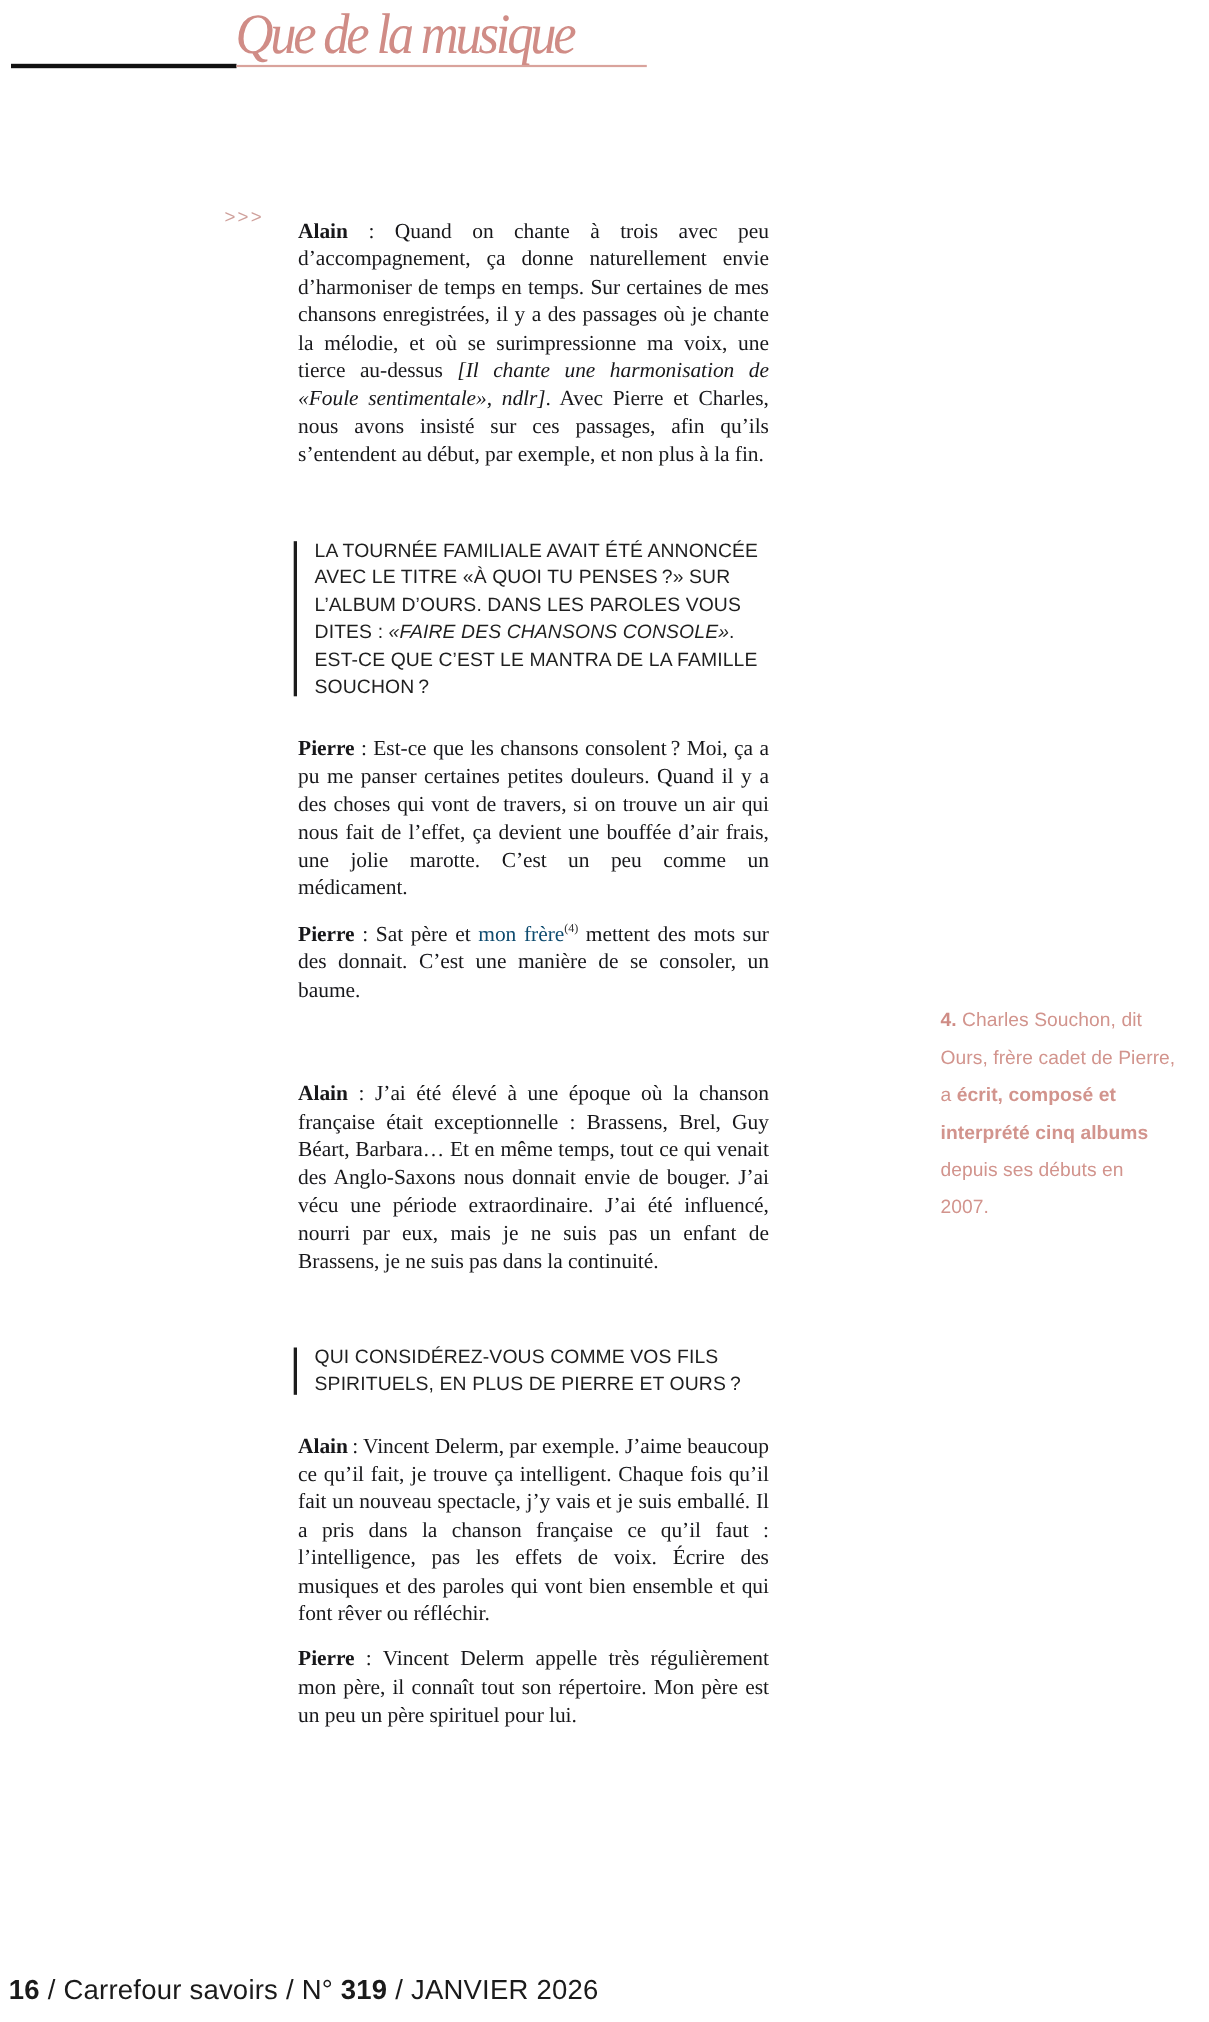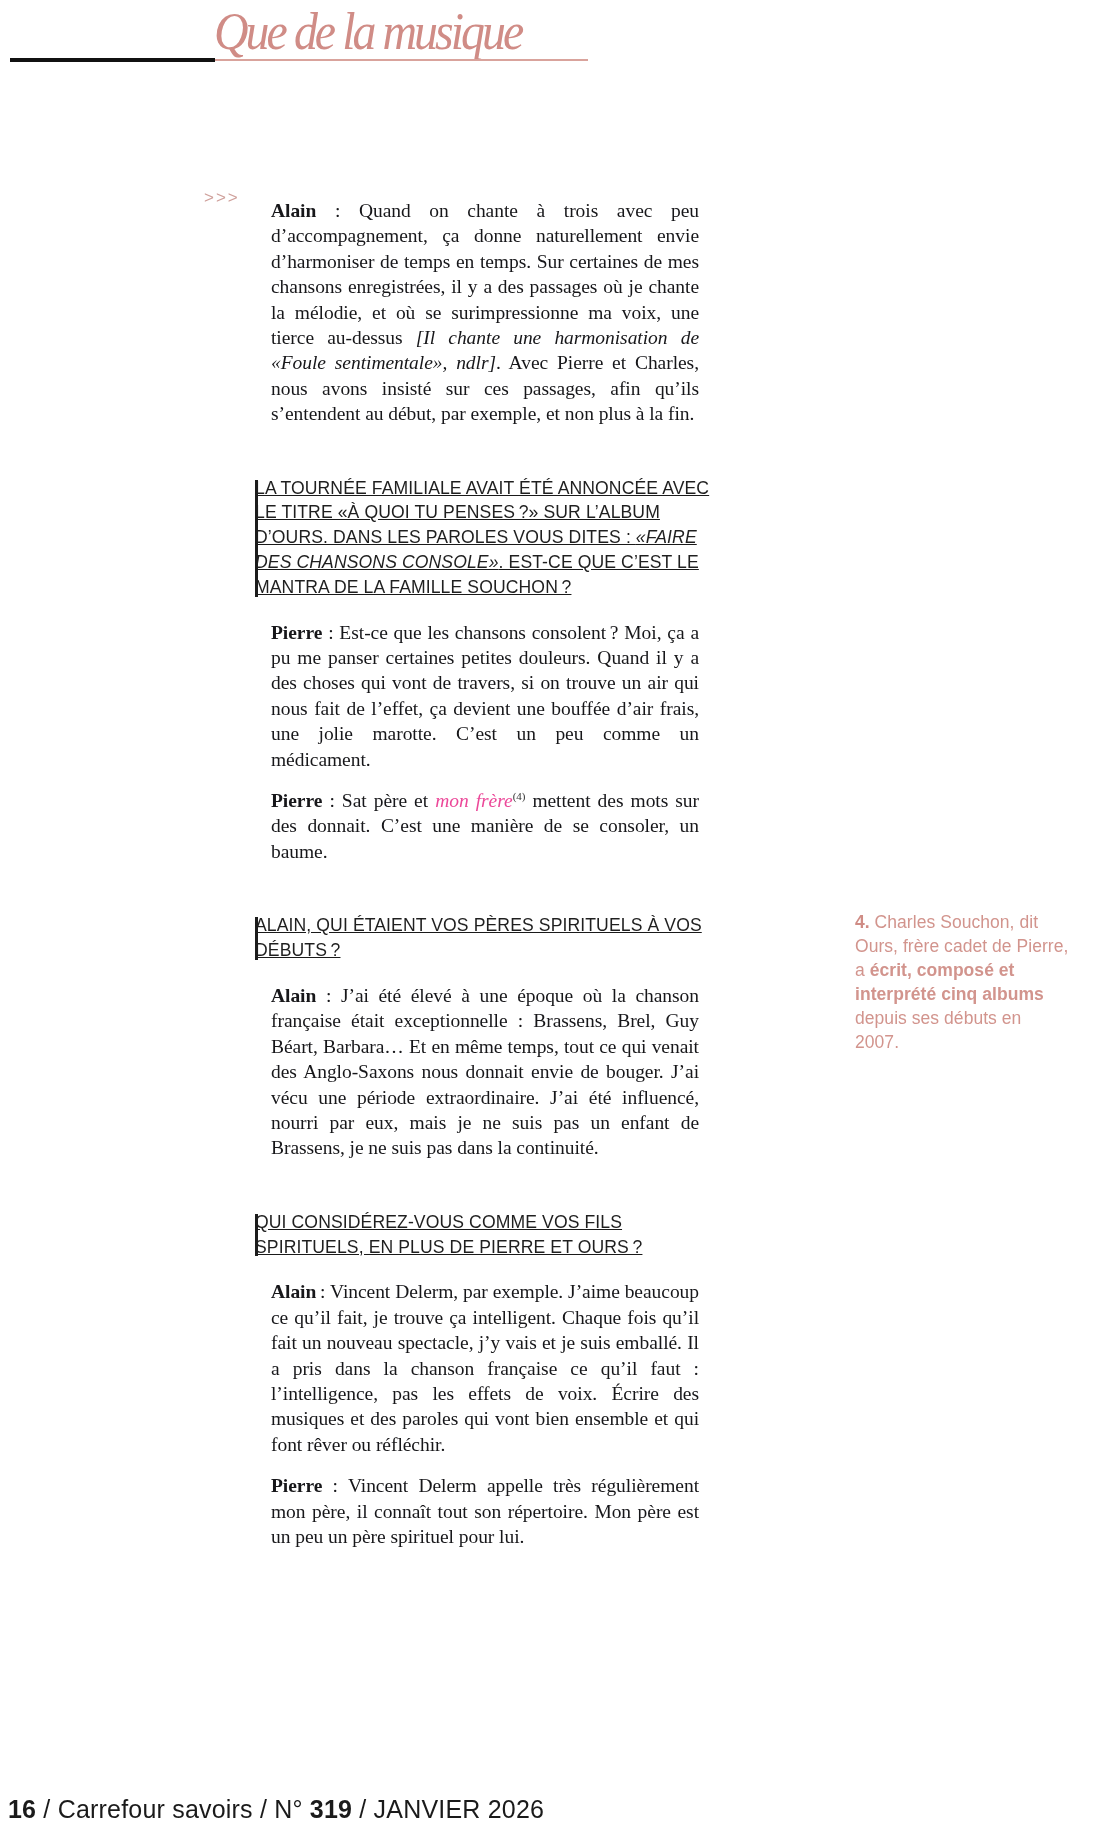--- a/index.html
+++ b/index.html
@@ -95,35 +95,34 @@
     line-height: 25.4px;
     text-align: justify;
     text-justify: inter-word;
     color: #17171a;
     letter-spacing: -0.05px;
   }
 
   .speaker { font-weight: 700; }
   .ital { font-style: italic; }
   .pinklink {
-    color: #ec4899;
-    font-style: italic;
+    color: #0c4a6e;
   }
   .sup {
     font-size: 11px;
     vertical-align: super;
     line-height: 0;
     color: #333;
   }
 
   
   .question-block {
     position: relative;
-    margin: 0;
-    text-decoration: underline;
+    padding-left: 19px;
+    margin: 12px;
   }
   .question-bar {
     position: absolute;
     left: 0;
     top: 4px;
     bottom: 3px;
     width: 3px;
     background: #1c1c1c;
   }
   .question-text {
@@ -143,21 +142,21 @@
 
   
   .side-note {
     position: absolute;
     left: 855px;
     top: 910px;
     width: 215px;
     font-family: "Liberation Sans", "DejaVu Sans", sans-serif;
     font-weight: 300;
     font-size: 17.5px;
-    line-height: 24px;
+    line-height: 34px;
     color: #d2948d;
     letter-spacing: 0.05px;
   }
   .side-note b { font-weight: 700; color: #cf8c85; }
 
   
   .page-footer {
     position: absolute;
     left: 8px;
     bottom: 14px;
@@ -187,24 +186,20 @@
       <div class="question-block">
         <div class="question-bar"></div>
         <p class="question-text"><span>LA TOURNÉE FAMILIALE AVAIT ÉTÉ ANNONCÉE AVEC LE TITRE «À QUOI TU PENSES ?» SUR L’ALBUM D’OURS. DANS LES PAROLES VOUS DITES : </span><span class="ital">«FAIRE DES CHANSONS CONSOLE»</span><span>. EST-CE QUE C’EST LE MANTRA DE LA FAMILLE SOUCHON ?</span></p>
       </div>
       <div class="gap-after-q"></div>
       <p class="body-par"><span class="speaker">Pierre</span><span> : </span><span>Est-ce que les chansons consolent ? Moi, ça a pu me panser certaines petites douleurs. Quand il y a des choses qui vont de travers, si on trouve un air qui nous fait de l’effet, ça devient une bouffée d’air frais, une jolie marotte. C’est un peu comme un médicament.</span></p>
       <div style="height: 0px;"></div>
       <div style="height: 0px;"></div>
       <p class="body-par"><span class="speaker">Pierre</span><span> : </span><span>Sat père et </span><span class="pinklink">mon frère</span><span class="sup">(4)</span><span> mettent des mots sur des donnait. C’est une manière de se consoler, un baume.</span></p>
       <div class="gap-before-q"></div>
-      <div class="question-block">
-        <div class="question-bar"></div>
-        <p class="question-text"><span>ALAIN, QUI ÉTAIENT VOS PÈRES SPIRITUELS À VOS DÉBUTS ?</span></p>
-      </div>
       <div class="gap-after-q"></div>
       <p class="body-par"><span class="speaker">Alain</span><span> : </span><span>J’ai été élevé à une époque où la chanson française était exceptionnelle : Brassens, Brel, Guy Béart, Barbara… Et en même temps, tout ce qui venait des Anglo-Saxons nous donnait envie de bouger. J’ai vécu une période extraordinaire. J’ai été influencé, nourri par eux, mais je ne suis pas un enfant de Brassens, je ne suis pas dans la continuité.</span></p>
       <div class="gap-before-q"></div>
       <div class="question-block">
         <div class="question-bar"></div>
         <p class="question-text"><span>QUI CONSIDÉREZ-VOUS COMME VOS FILS SPIRITUELS, EN PLUS DE PIERRE ET OURS ?</span></p>
       </div>
       <div class="gap-after-q"></div>
       <p class="body-par"><span class="speaker">Alain</span><span> : </span><span>Vincent Delerm, par exemple. J’aime beaucoup ce qu’il fait, je trouve ça intelligent. Chaque fois qu’il fait un nouveau spectacle, j’y vais et je suis emballé. Il a pris dans la chanson française ce qu’il faut : l’intelligence, pas les effets de voix. Écrire des musiques et des paroles qui vont bien ensemble et qui font rêver ou réfléchir.</span></p>
       <div style="height: 0px;"></div>

